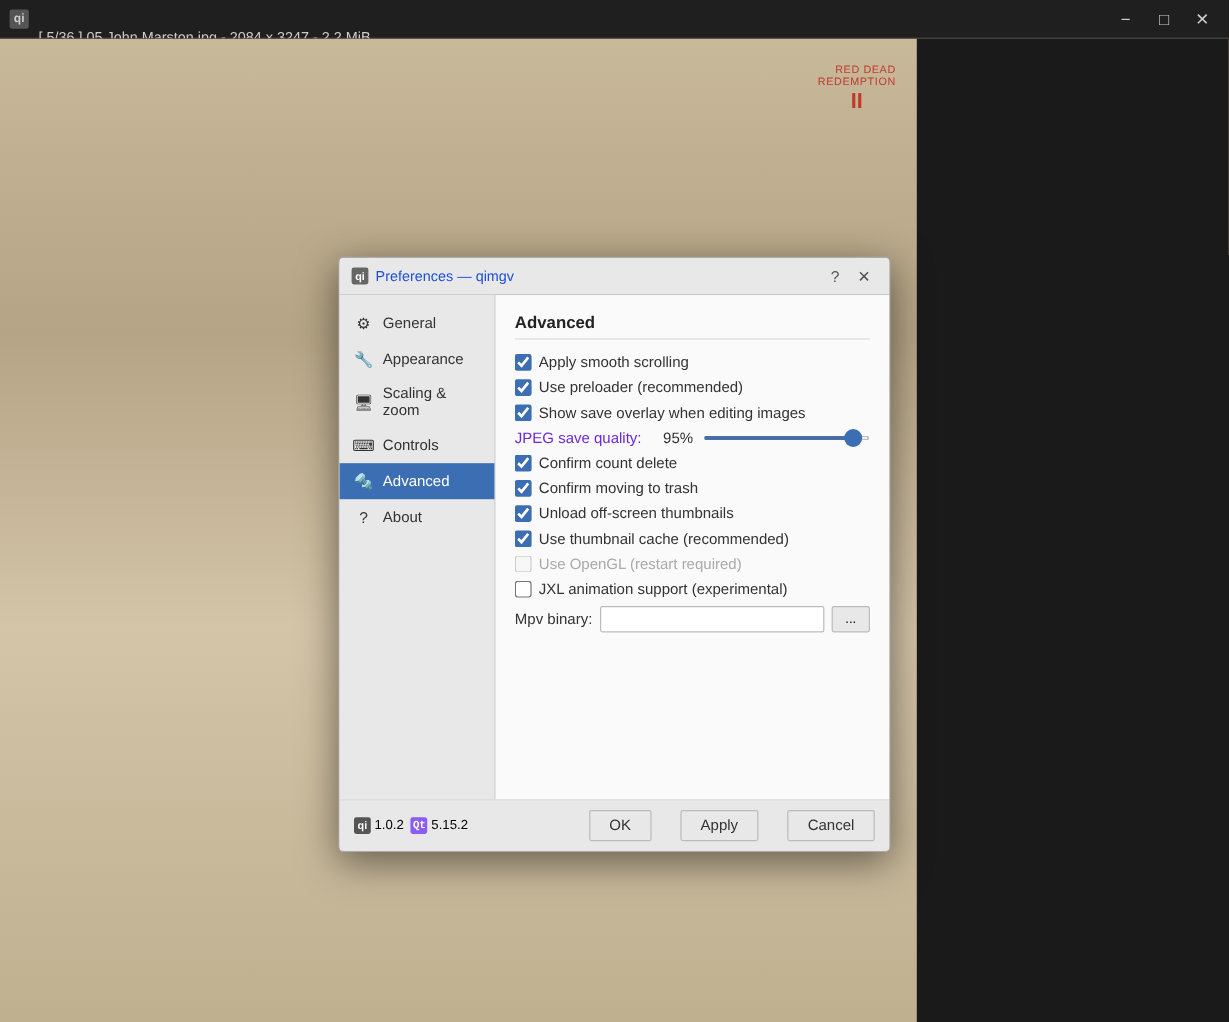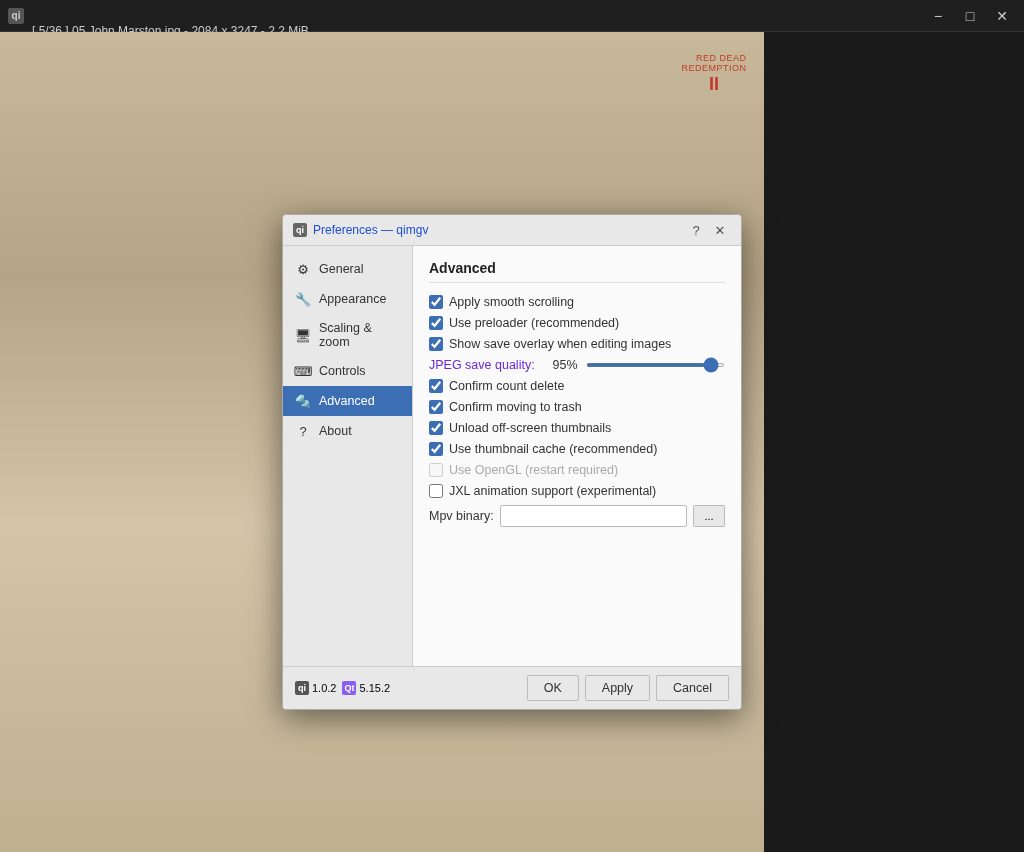--- a/index.html
+++ b/index.html
@@ -292,31 +292,32 @@
     }
     .version-icon {
       width: 14px; height: 14px;
       border-radius: 2px;
       display: flex; align-items: center; justify-content: center;
       font-size: 9px;
       color: white;
       font-weight: bold;
     }
     .version-icon.qi { background: #555; }
-    .version-icon.qt { background: #8b5cf6; }
+    .version-icon.qt { background: #8b5cf6; font-family: Liberation Mono, monospace; }
     .footer-buttons { display: flex; gap: 6px; }
     .footer-btn {
       padding: 4px 16px;
       height: 26px;
       background: #e8e8e8;
       border: 1px solid #bbb;
       border-radius: 2px;
       cursor: pointer;
       font-size: 12.5px;
       color: #333;
+      margin-left: 18px;
     }
     .footer-btn.primary {
       background: #e8e8e8;
     }
   </style>
 </head>
 <body>
 
 <div class="titlebar">
   <div class="titlebar-icon">qi</div>

